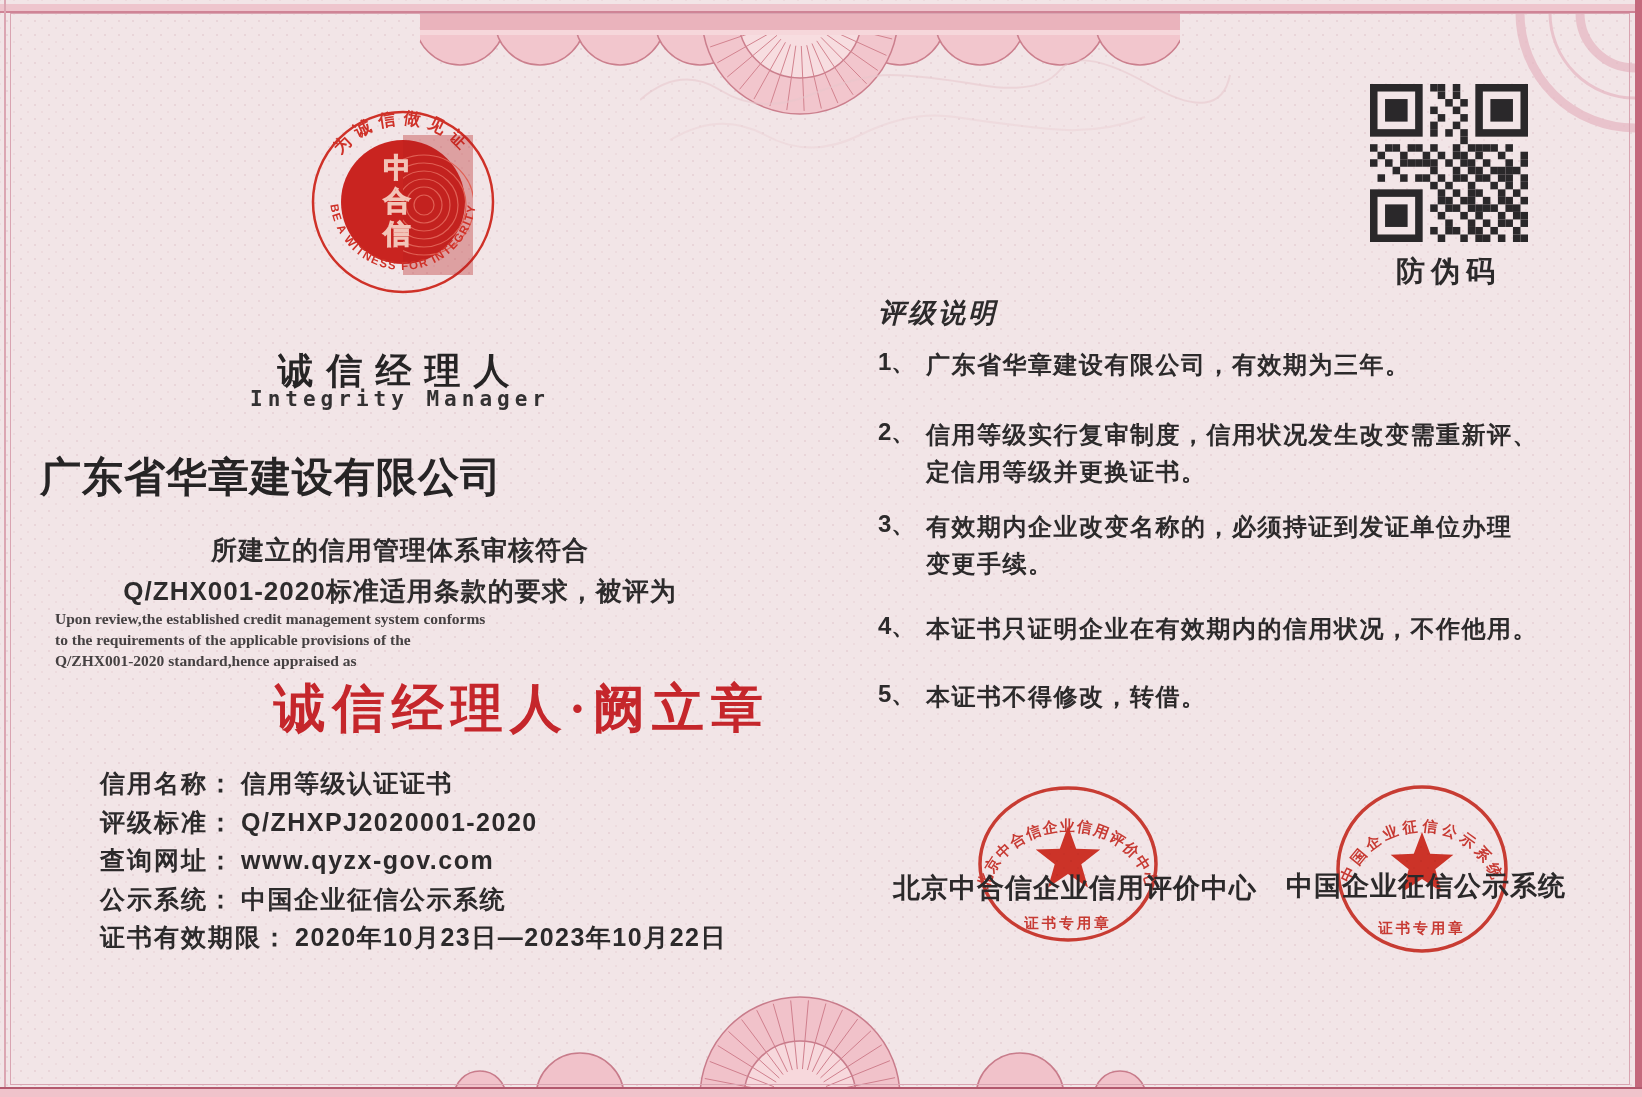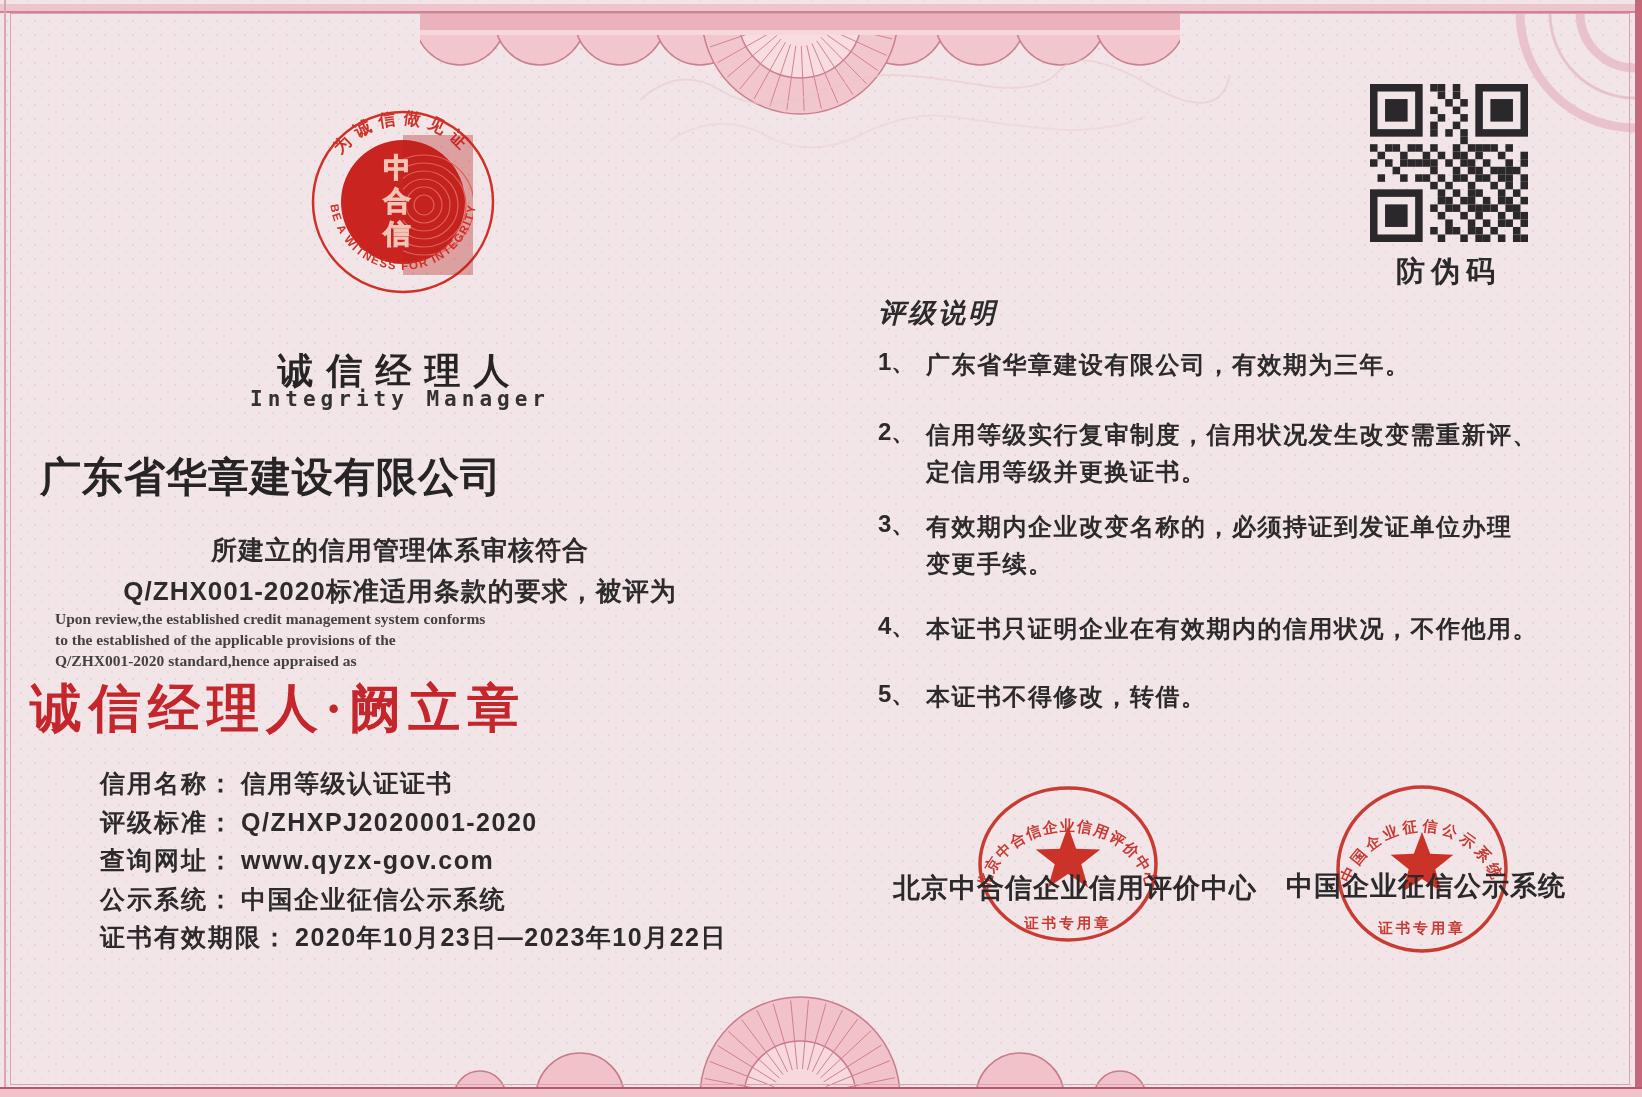--- a/index.html
+++ b/index.html
@@ -27,21 +27,21 @@
   .title-en{left:60px;top:387px;width:680px;text-align:center;
     font-family:"DejaVu Sans Mono", monospace;font-size:21px;font-weight:bold;
     letter-spacing:5px;color:#333132;}
   .company{left:40px;top:450px;font-size:41px;font-weight:900;letter-spacing:1px;
     font-family:"Liberation Serif", serif;color:#262425;}
   .stmt{left:55px;width:690px;text-align:center;font-size:26px;font-weight:bold;
     letter-spacing:1px;color:#2d2b2c;}
   .stmt1{top:533px;} .stmt2{top:574px;}
   .stmt-en{left:55px;top:608px;width:690px;text-align:left;font-size:15.5px;
     line-height:21px;font-weight:600;color:#454142;font-family:"Liberation Serif", serif;}
-  .award{left:30px;top:674px;width:740px;text-align:left;font-size:52px;
+  .award{left:30px;top:674px;width:740px;text-align:right;font-size:52px;
     font-weight:800;letter-spacing:7px;color:#c5262b;font-family:"Liberation Serif", serif;}
   .details{left:100px;top:764px;line-height:38.5px;font-size:25px;font-weight:bold;}
   .detail-row{display:flex;text-align:center;}
   .detail-label{letter-spacing:2px;}
   .detail-value{margin-left:6px;letter-spacing:1.5px;}
   .qr-label{left:1396px;top:252px;font-size:29px;font-weight:bold;letter-spacing:6px;}
   .rating-head{left:878px;top:295px;font-size:27px;font-weight:bold;letter-spacing:3px;font-style:italic;}
   .note{left:878px;width:710px;display:flex;}
   .note .num{flex:none;width:48px;font-size:24px;font-weight:600;}
   .note .txt{font-size:24px;font-weight:600;letter-spacing:1.5px;line-height:37px;
@@ -180,21 +180,21 @@
     </text>
   </svg>
 
   <div class="abs main-title">诚信经理人</div>
   <div class="abs title-en">Integrity Manager</div>
   <div class="abs company">广东省华章建设有限公司</div>
   <div class="abs stmt stmt1">所建立的信用管理体系审核符合</div>
   <div class="abs stmt stmt2">Q/ZHX001-2020标准适用条款的要求，被评为</div>
   <div class="abs stmt-en">
     <div>Upon review,the established credit management system conforms</div>
-    <div>to the established of the applicable provisions of the</div>
+    <div>to the requirements of the applicable provisions of the</div>
     <div>Q/ZHX001-2020 standard,hence appraised as</div>
   </div>
   <div class="abs award">诚信经理人·阙立章</div>
 
   <div class="abs details">
     <div class="detail-row">
       <span class="detail-label">信用名称：</span>
       <span class="detail-value">信用等级认证证书</span>
     </div>
     <div class="detail-row">

